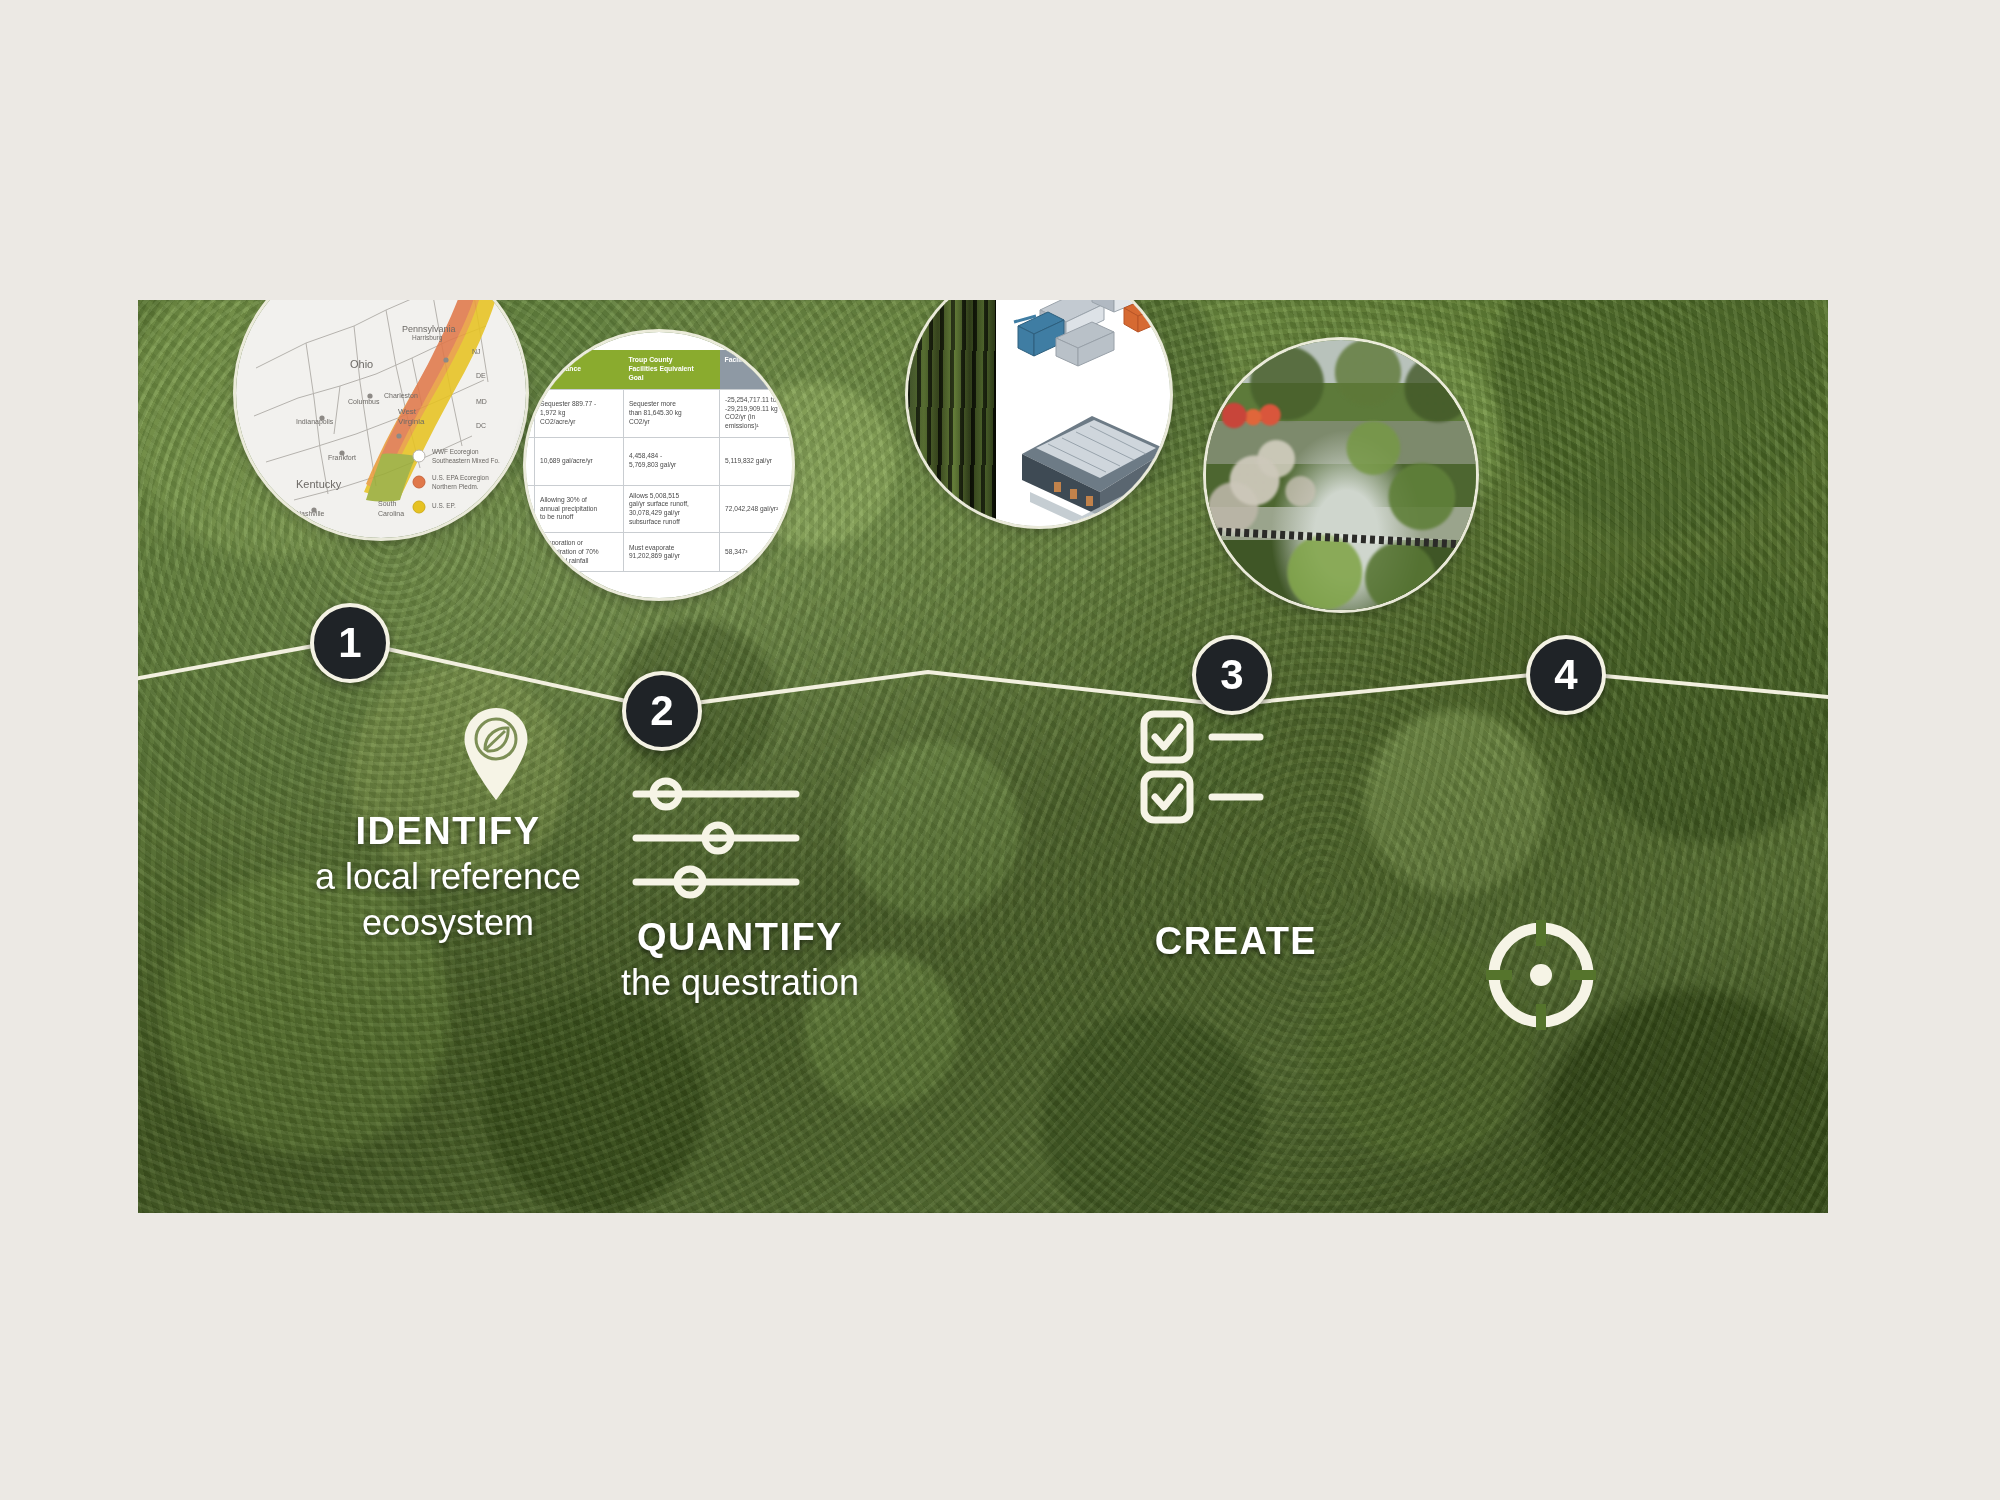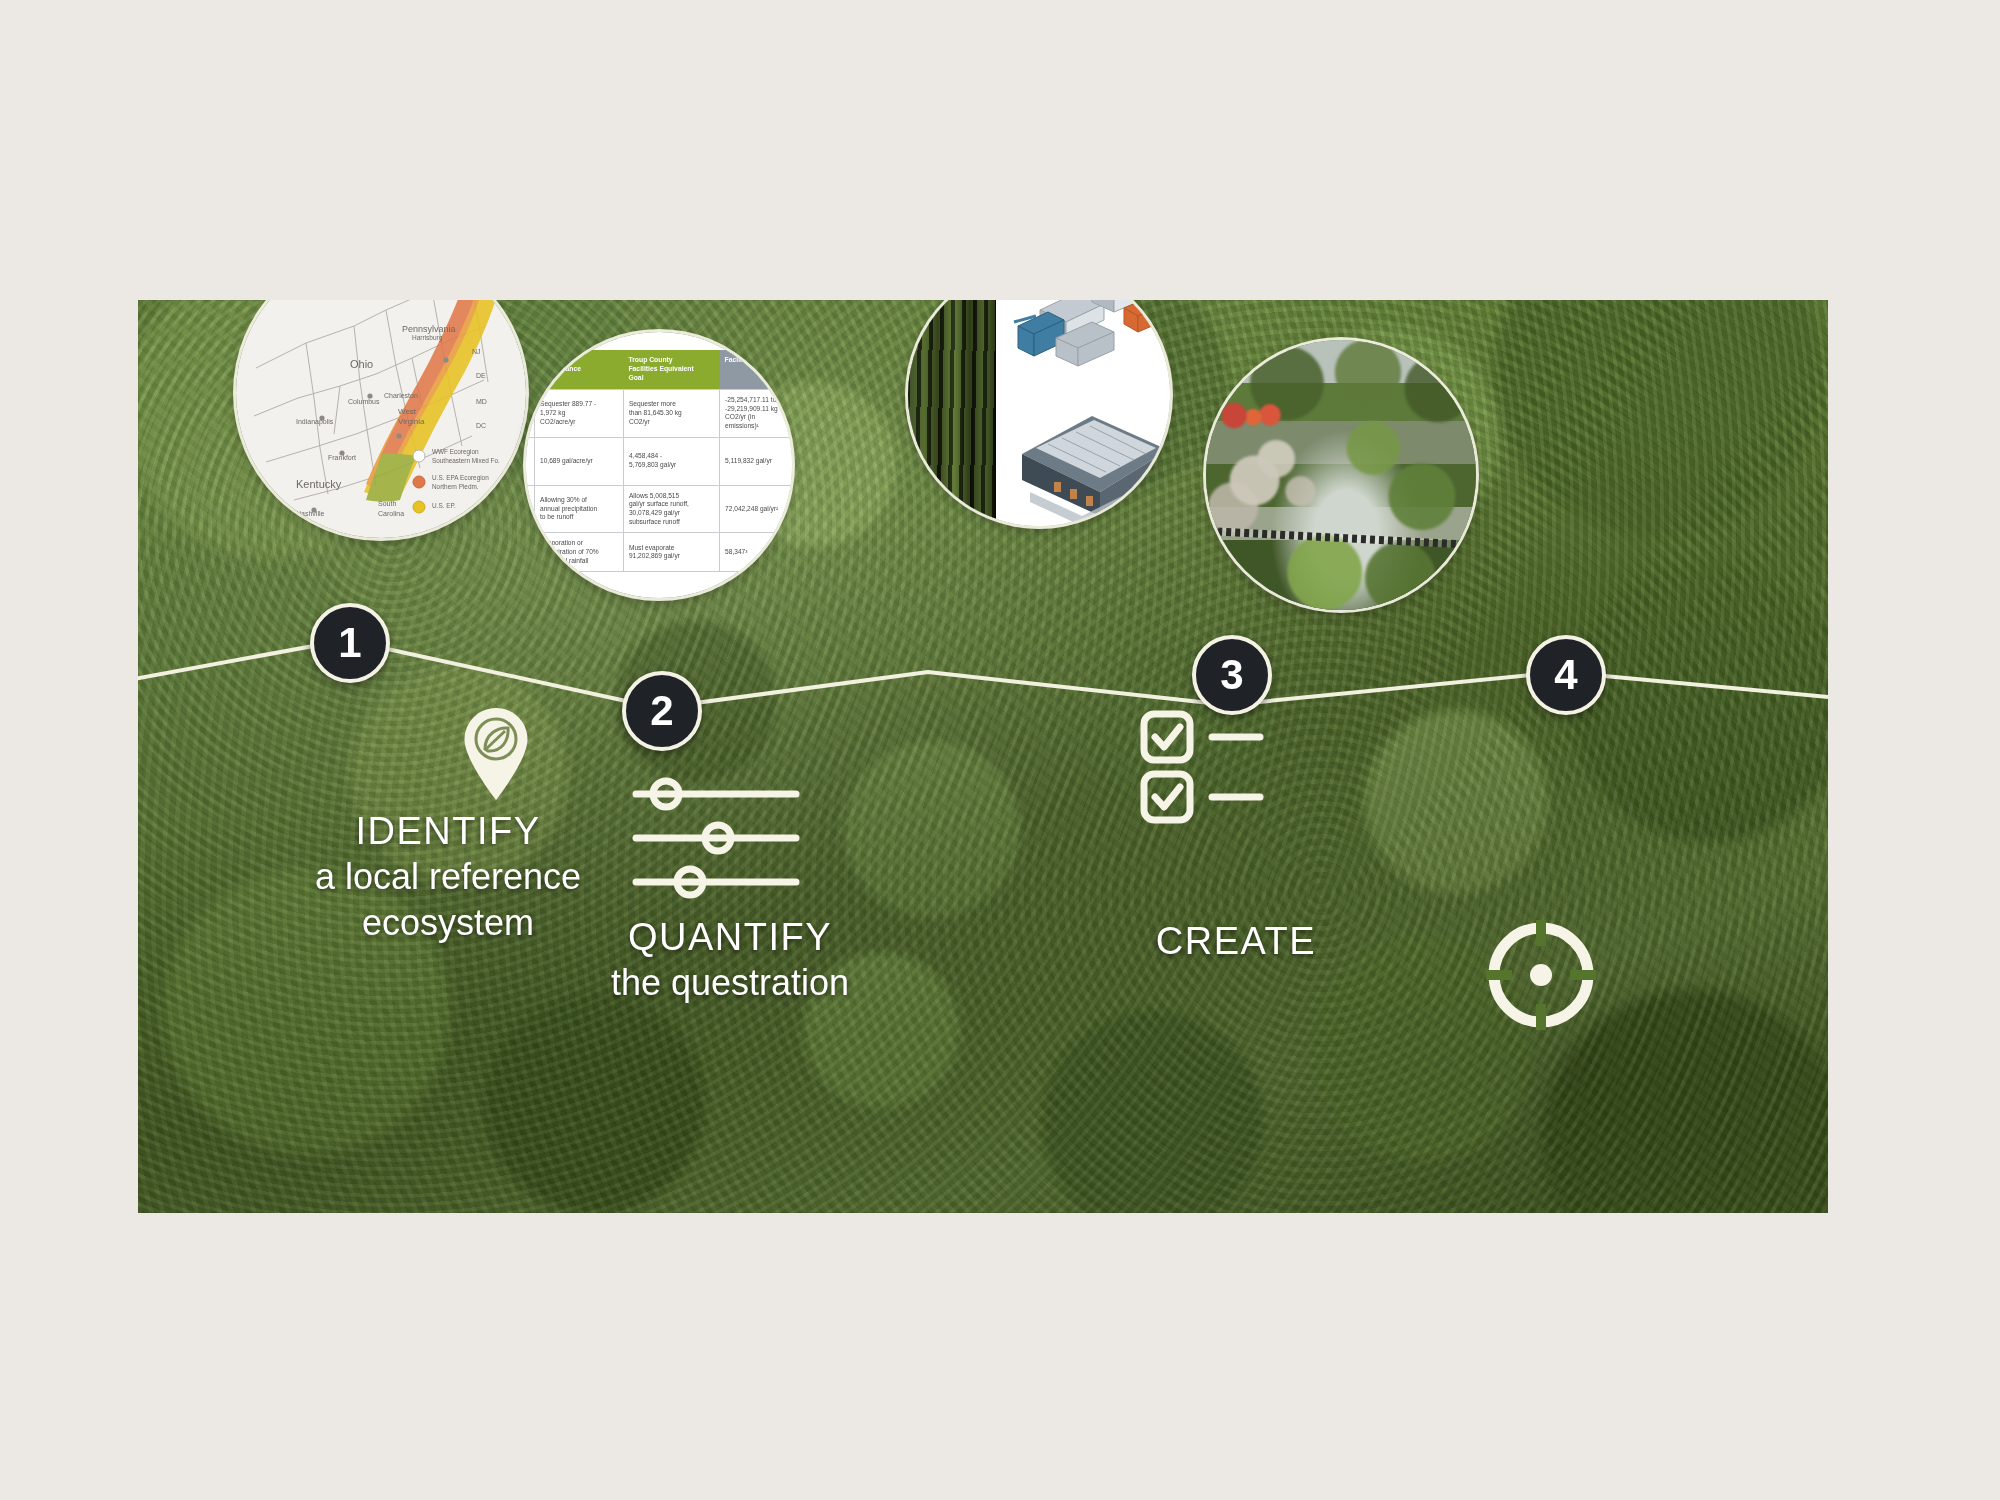--- a/index.html
+++ b/index.html
@@ -143,21 +143,21 @@
     color:#fff;font-size:42px;font-weight:700;
     display:flex;align-items:center;justify-content:center;
     box-shadow:0 3px 10px rgba(0,0,0,.45);
     font-family:"Liberation Sans",sans-serif;
     line-height:1;
   }
 
   
   .step{position:absolute;text-align:center;color:#fff;
         text-shadow:0 2px 5px rgba(0,0,0,.55);}
-  .step .ttl{font-size:38px;font-weight:400;letter-spacing:1.5px;line-height:1.05;}
+  .step .ttl{font-size:38px;font-weight:700;letter-spacing:1.5px;line-height:1.05;}
   .step .sub{font-size:36px;font-weight:400;line-height:1.18;margin-top:4px;}
   .icon-box{position:absolute;}
 
   svg.ico{display:block;overflow:visible;}
 </style>
 </head>
 <body>
 
 <div id="canvas">
 
@@ -373,21 +373,21 @@
         <line x1="8" y1="60" x2="168" y2="60"></line>
         <line x1="8" y1="104" x2="168" y2="104"></line>
       </g>
       <g fill="none" stroke="#f6f4e6" stroke-width="7">
         <circle cx="38" cy="16" r="13"></circle>
         <circle cx="90" cy="60" r="13"></circle>
         <circle cx="62" cy="104" r="13"></circle>
       </g>
     </svg>
   </div>
-  <div class="step" style="left:422px;top:618px;width:340px;">
+  <div class="step" style="left:432px;top:618px;width:340px;">
     <div class="ttl">QUANTIFY</div>
     <div class="sub">the questration</div>
   </div>
 
   <div class="icon-box" style="left:1000px;top:408px;width:140px;height:120px;">
     <svg class="ico" viewBox="0 0 140 120" width="140" height="120">
       <g fill="none" stroke="#f6f4e6" stroke-width="7">
         <rect x="6" y="6" width="46" height="46" rx="10"></rect>
         <rect x="6" y="66" width="46" height="46" rx="10"></rect>
       </g>

